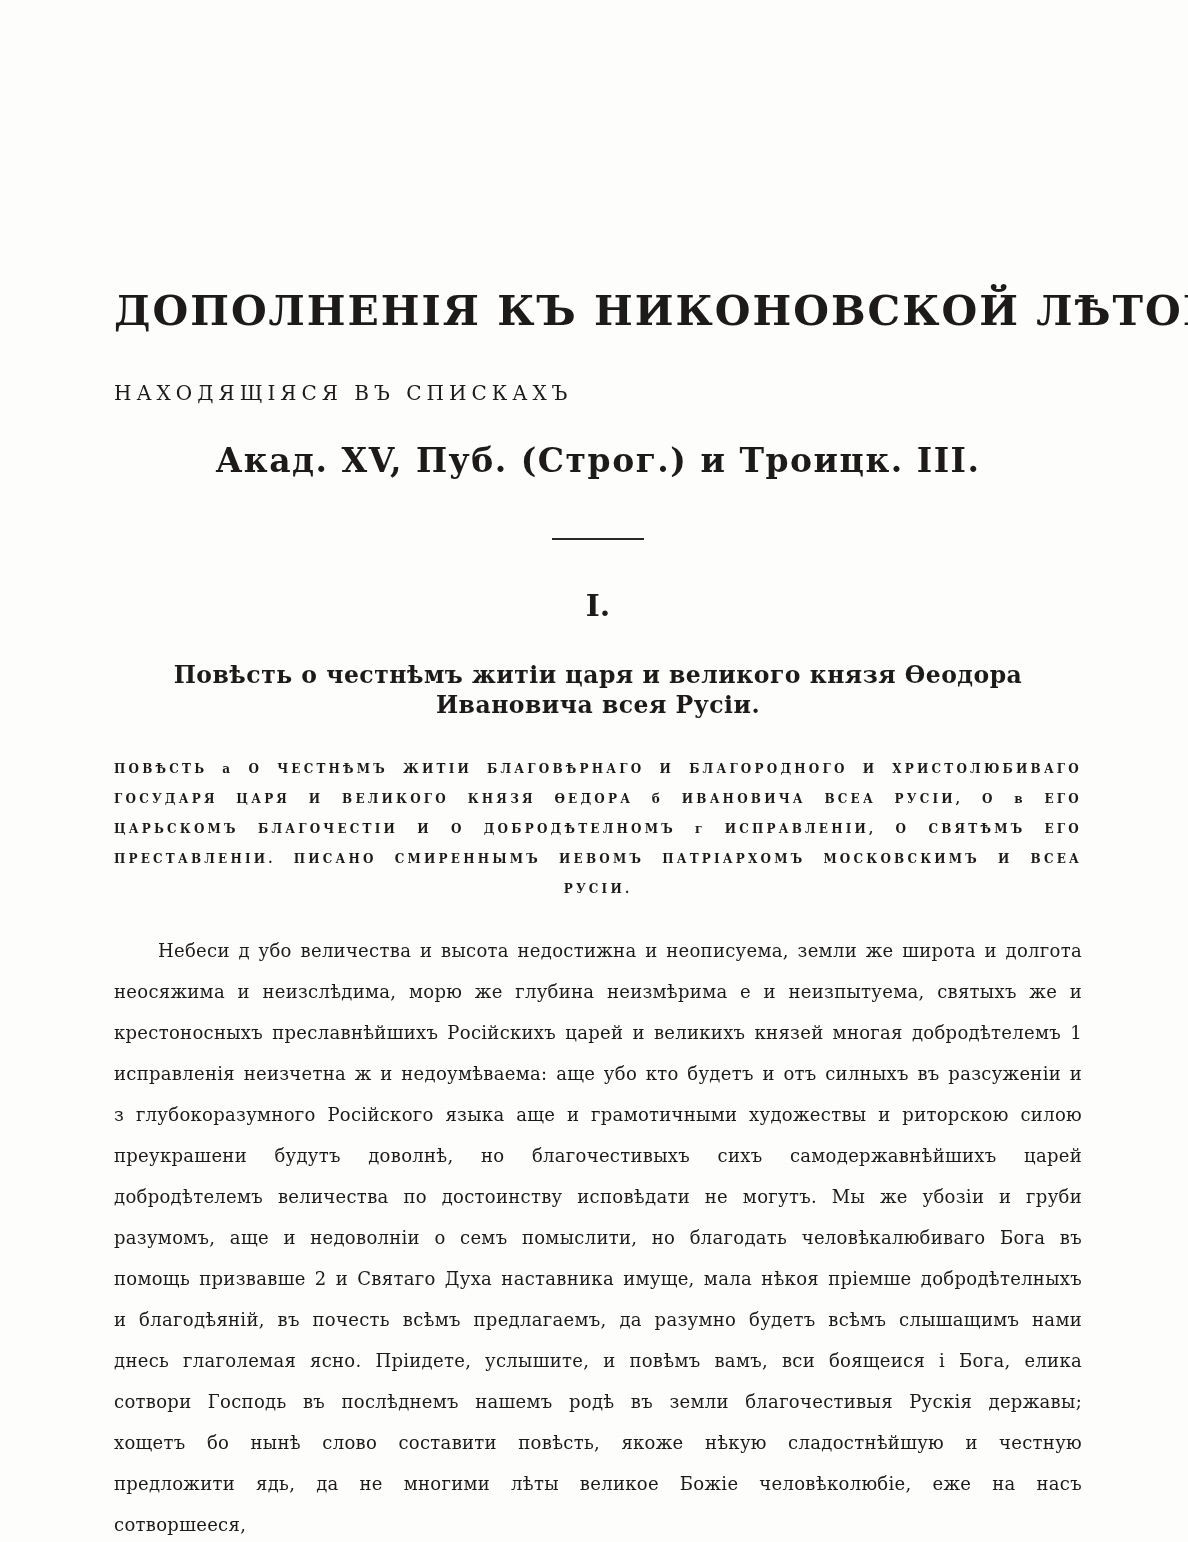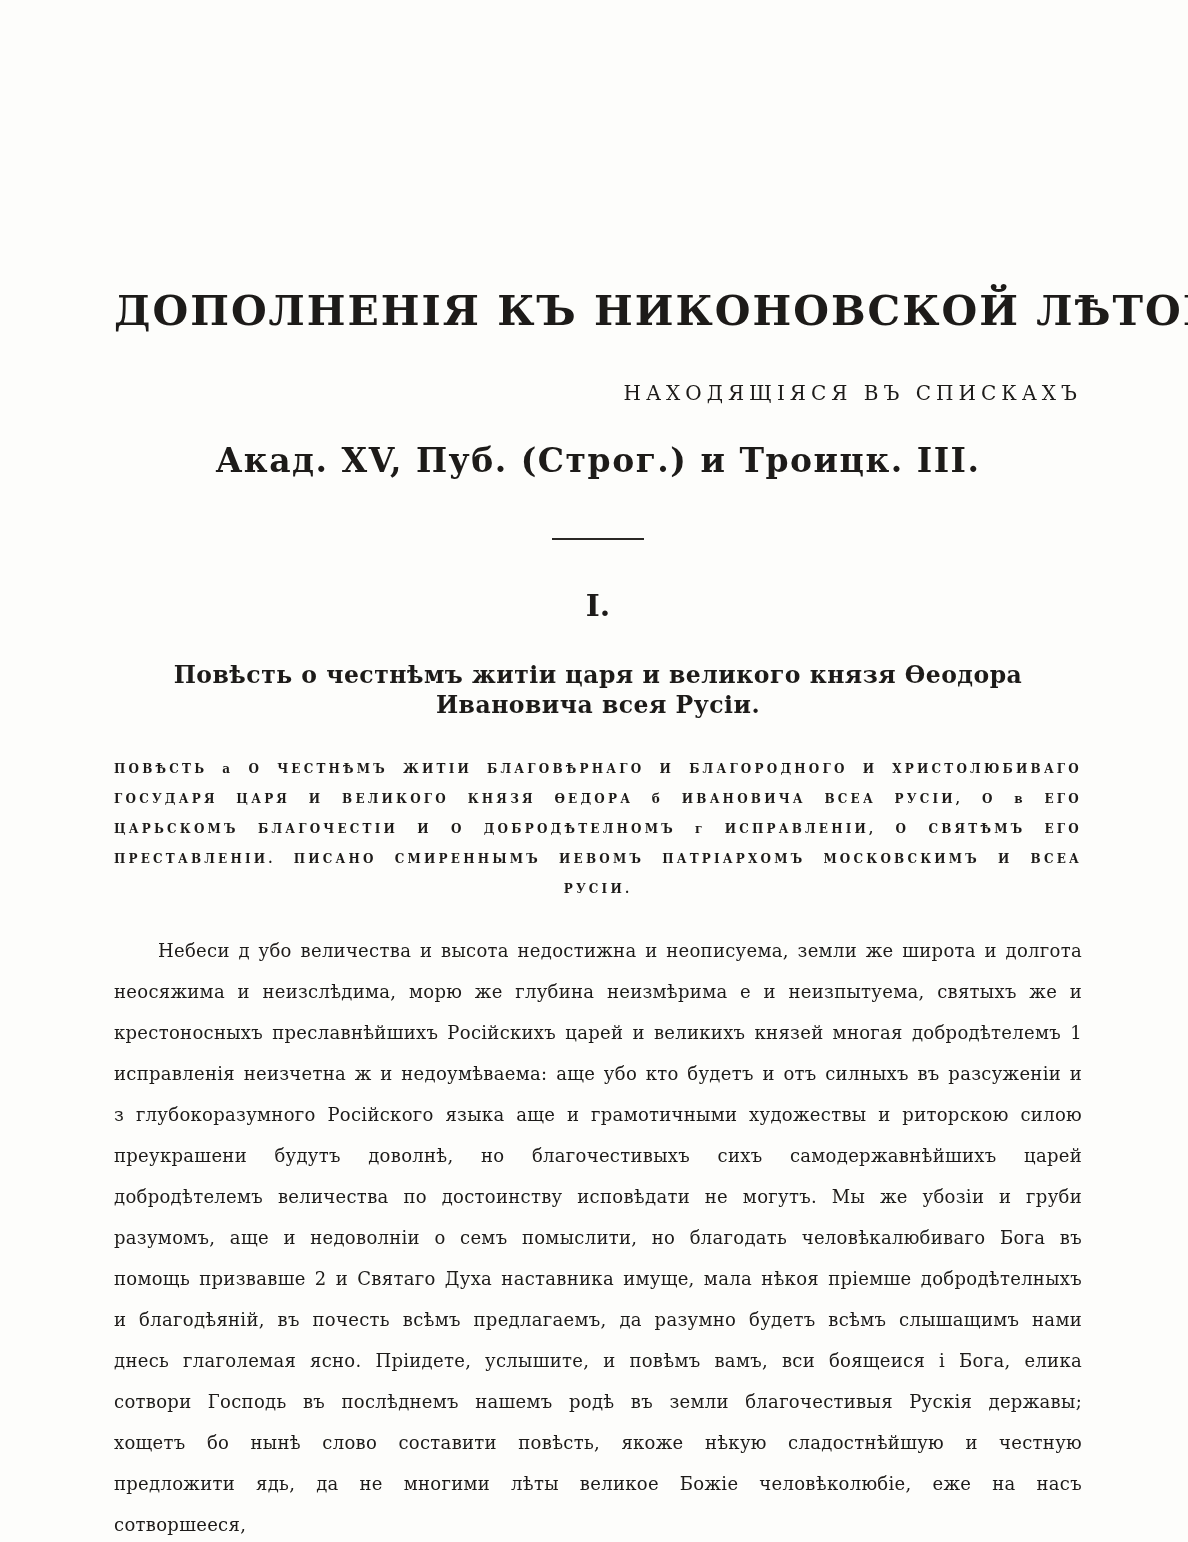--- a/index.html
+++ b/index.html
@@ -24,21 +24,21 @@
     font-size: 41px;
     font-weight: bold;
     text-align: center;
     letter-spacing: 2px;
     line-height: 1.15;
     white-space: nowrap;
   }
   .doc-subtitle {
     margin-top: 46px;
     font-size: 20px;
-    text-align: right;
+    text-align: left;
     letter-spacing: 5px;
   }
   .doc-manuscripts {
     margin-top: 36px;
     font-size: 33px;
     font-weight: bold;
     text-align: center;
     letter-spacing: 1.5px;
     white-space: nowrap;
   }

